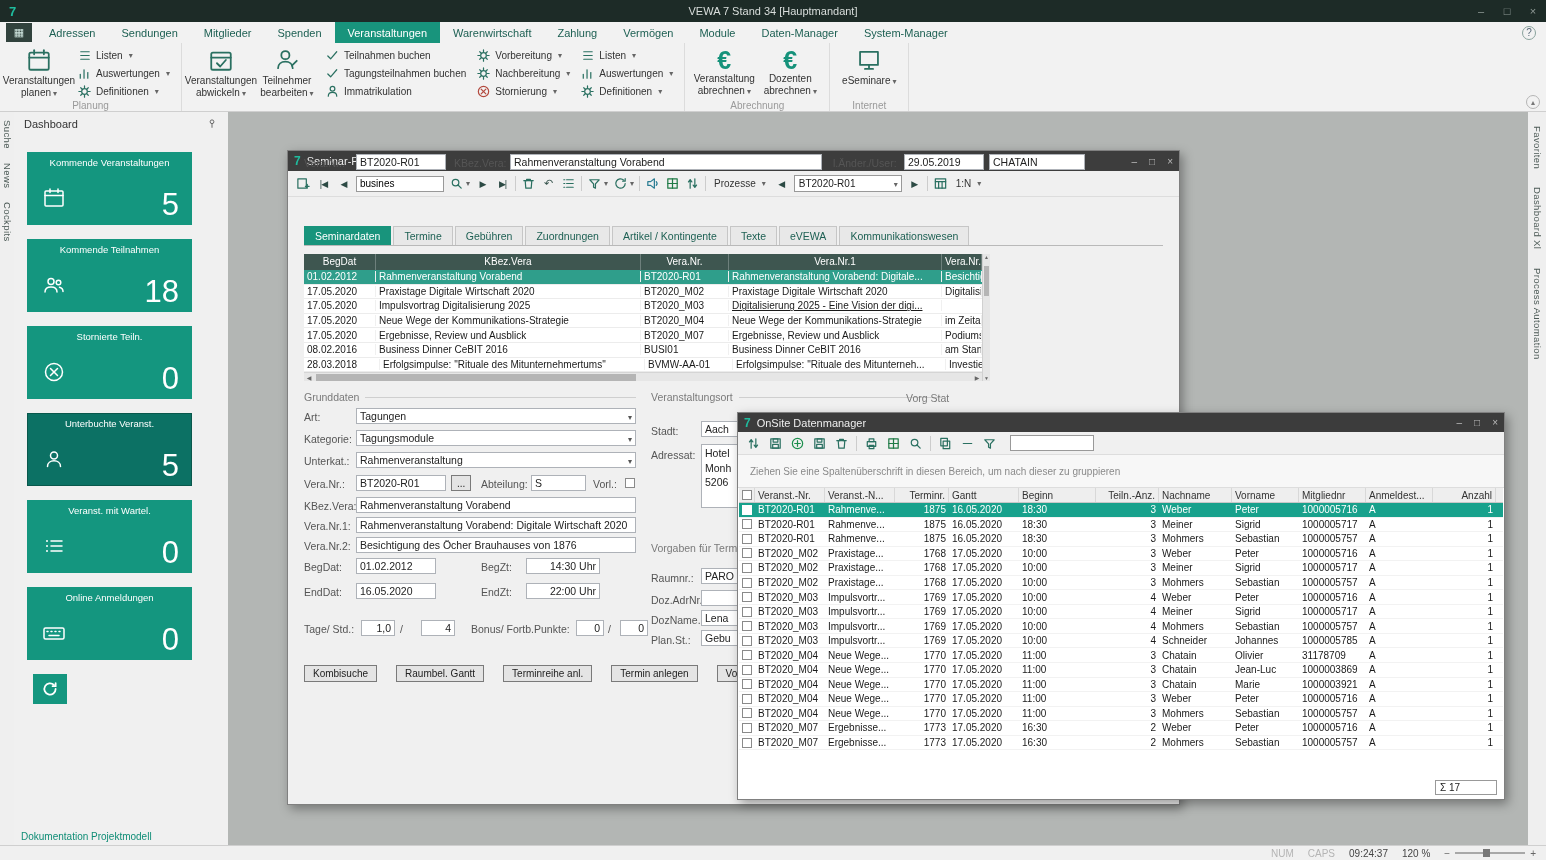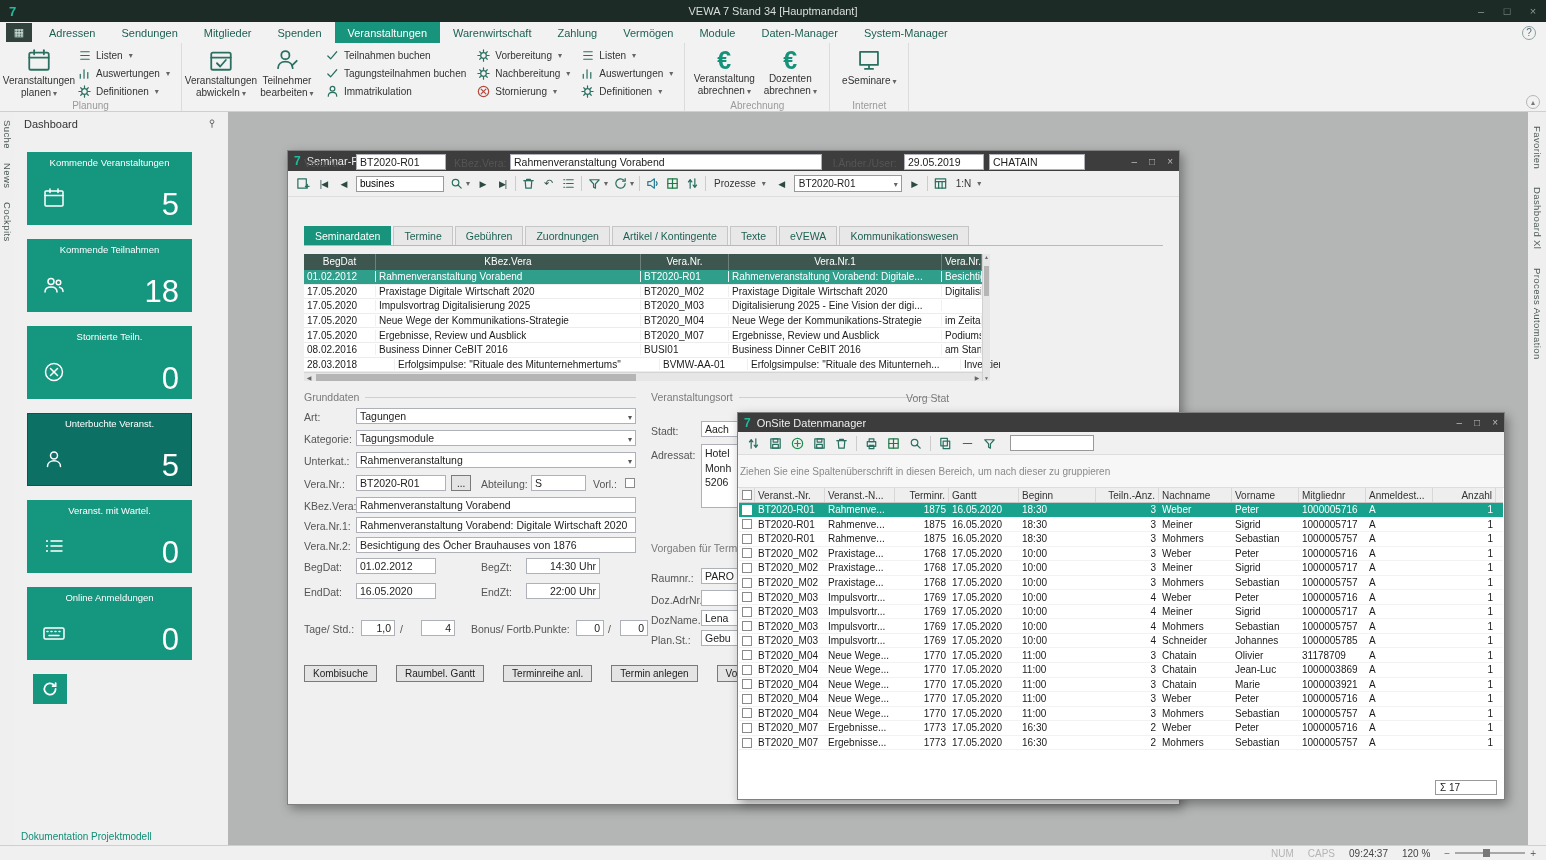--- a/index.html
+++ b/index.html
@@ -82,21 +82,21 @@
 .varrow{font-size:5px;color:#666;display:block}
 .vthumb{position:absolute;left:1px;right:1px;top:12px;height:30px;background:#b5b5b5}
 .section-label{position:absolute;display:flex;align-items:center;gap:6px;color:#7a7a7a;font-size:10.5px;white-space:nowrap}
 .section-label .line{height:1px;background:#cfcfcf;flex:none}
 .cbx{width:10px;height:10px;border:1px solid #8a8a8a;background:#fff;display:inline-block;flex:none}
 .sem-buttons{position:absolute;top:514px;left:16px;display:flex;gap:19px}
 .gbtn{height:17px;background:#e4e4e4;border:1px solid #7a7a7a;font-size:10px;padding:0 8px;display:flex;align-items:center;color:#222;white-space:nowrap}
 .multibox{position:absolute;background:#fff;border:1px solid #aeb2b8;font-size:10.5px;padding:1px 3px;line-height:1.4}
 
 .ons-toolbar{position:absolute;top:19px;left:0;right:0;height:23px;background:#f0f0f0;border-bottom:1px solid #ddd;display:flex;align-items:center;gap:7px;padding:0 8px}
-.ons-hint{position:absolute;top:42px;left:0;right:0;height:33px;background:#f7f7f7;border-bottom:1px solid #ddd;color:#8a8a8a;font-size:10px;display:flex;align-items:center;padding-left:2px}
+.ons-hint{position:absolute;top:42px;left:0;right:0;height:33px;background:#f7f7f7;border-bottom:1px solid #ddd;color:#8a8a8a;font-size:10px;display:flex;align-items:center;padding-left:12px}
 .ons-head{position:absolute;top:75px;left:1px;right:1px;height:15px;display:flex;background:#eeeeee;border-bottom:1px solid #c8c8c8;color:#333;align-items:center}
 .ons-head .cell{border-right:1px solid #d8d8d8;height:100%;line-height:15px}
 .ons-body{position:absolute;top:90px;left:1px;right:1px;bottom:22px;background:#fff;overflow:hidden}
 .ons-body .row{display:flex;height:14.55px;align-items:center;border-bottom:1px solid #f2f2f2;color:#1a1a1a}
 .ons-body .row.selected{background:#18a18c;color:#fff}
 .ons-body .row.selected .cbx{background:#fff;border-color:#fff}
 .cbcell{display:flex;align-items:center;justify-content:center}
 .sum-box{position:absolute;right:7px;bottom:4px;width:62px;height:15px;border:1px solid #999;background:#fff;font-size:10px;text-align:left;padding:0 4px;line-height:13px}
 
 .statusbar{position:absolute;left:0;right:0;bottom:0;height:15px;background:#f0f0f0;border-top:1px solid #cfcfcf;display:flex;align-items:center;justify-content:flex-end;gap:14px;padding-right:10px;font-size:10px;color:#444;z-index:60}
@@ -536,21 +536,21 @@
           <div class="cell" style="width: 72px;">17.05.2020</div>
           <div class="cell" style="width: 265px;">Praxistage Digitale Wirtschaft 2020</div>
           <div class="cell" style="width: 88px;">BT2020_M02</div>
           <div class="cell" style="width: 213px;">Praxistage Digitale Wirtschaft 2020</div>
           <div class="cell" style="width: 40px;">Digitalisi</div>
         </div>
         <div class="row">
           <div class="cell" style="width: 72px;">17.05.2020</div>
           <div class="cell" style="width: 265px;">Impulsvortrag Digitalisierung 2025</div>
           <div class="cell" style="width: 88px;">BT2020_M03</div>
-          <div class="cell" style="width: 213px;">Digitalisierung 2025 - Eine Vision der digi...</div>
+          <div class="cell" style="width: 213px; text-decoration: underline;">Digitalisierung 2025 - Eine Vision der digi...</div>
           <div class="cell" style="width: 40px;"></div>
         </div>
         <div class="row">
           <div class="cell" style="width: 72px;">17.05.2020</div>
           <div class="cell" style="width: 265px;">Neue Wege der Kommunikations-Strategie</div>
           <div class="cell" style="width: 88px;">BT2020_M04</div>
           <div class="cell" style="width: 213px;">Neue Wege der Kommunikations-Strategie</div>
           <div class="cell" style="width: 40px;">im Zeitalt</div>
         </div>
         <div class="row">
@@ -561,21 +561,21 @@
           <div class="cell" style="width: 40px;">Podiums</div>
         </div>
         <div class="row">
           <div class="cell" style="width: 72px;">08.02.2016</div>
           <div class="cell" style="width: 265px;">Business Dinner CeBIT 2016</div>
           <div class="cell" style="width: 88px;">BUSI01</div>
           <div class="cell" style="width: 213px;">Business Dinner CeBIT 2016</div>
           <div class="cell" style="width: 40px;">am Stand</div>
         </div>
         <div class="row">
-          <div class="cell" style="width: 91px;">28.03.2018</div>
+          <div class="cell" style="width: 76px;">28.03.2018</div>
           <div class="cell" style="width: 265px;">Erfolgsimpulse: "Rituale des Mitunternehmertums"</div>
           <div class="cell" style="width: 88px;">BVMW-AA-01</div>
           <div class="cell" style="width: 213px;">Erfolgsimpulse: "Rituale des Mitunterneh...</div>
           <div class="cell" style="width: 40px;">Investiere</div>
         </div>
       </div>
     <div class="hscroll">
       <span class="harrow">◀</span>
       <span class="hthumb"></span>
       <span class="harrow" style="margin-left:auto">▶</span>

